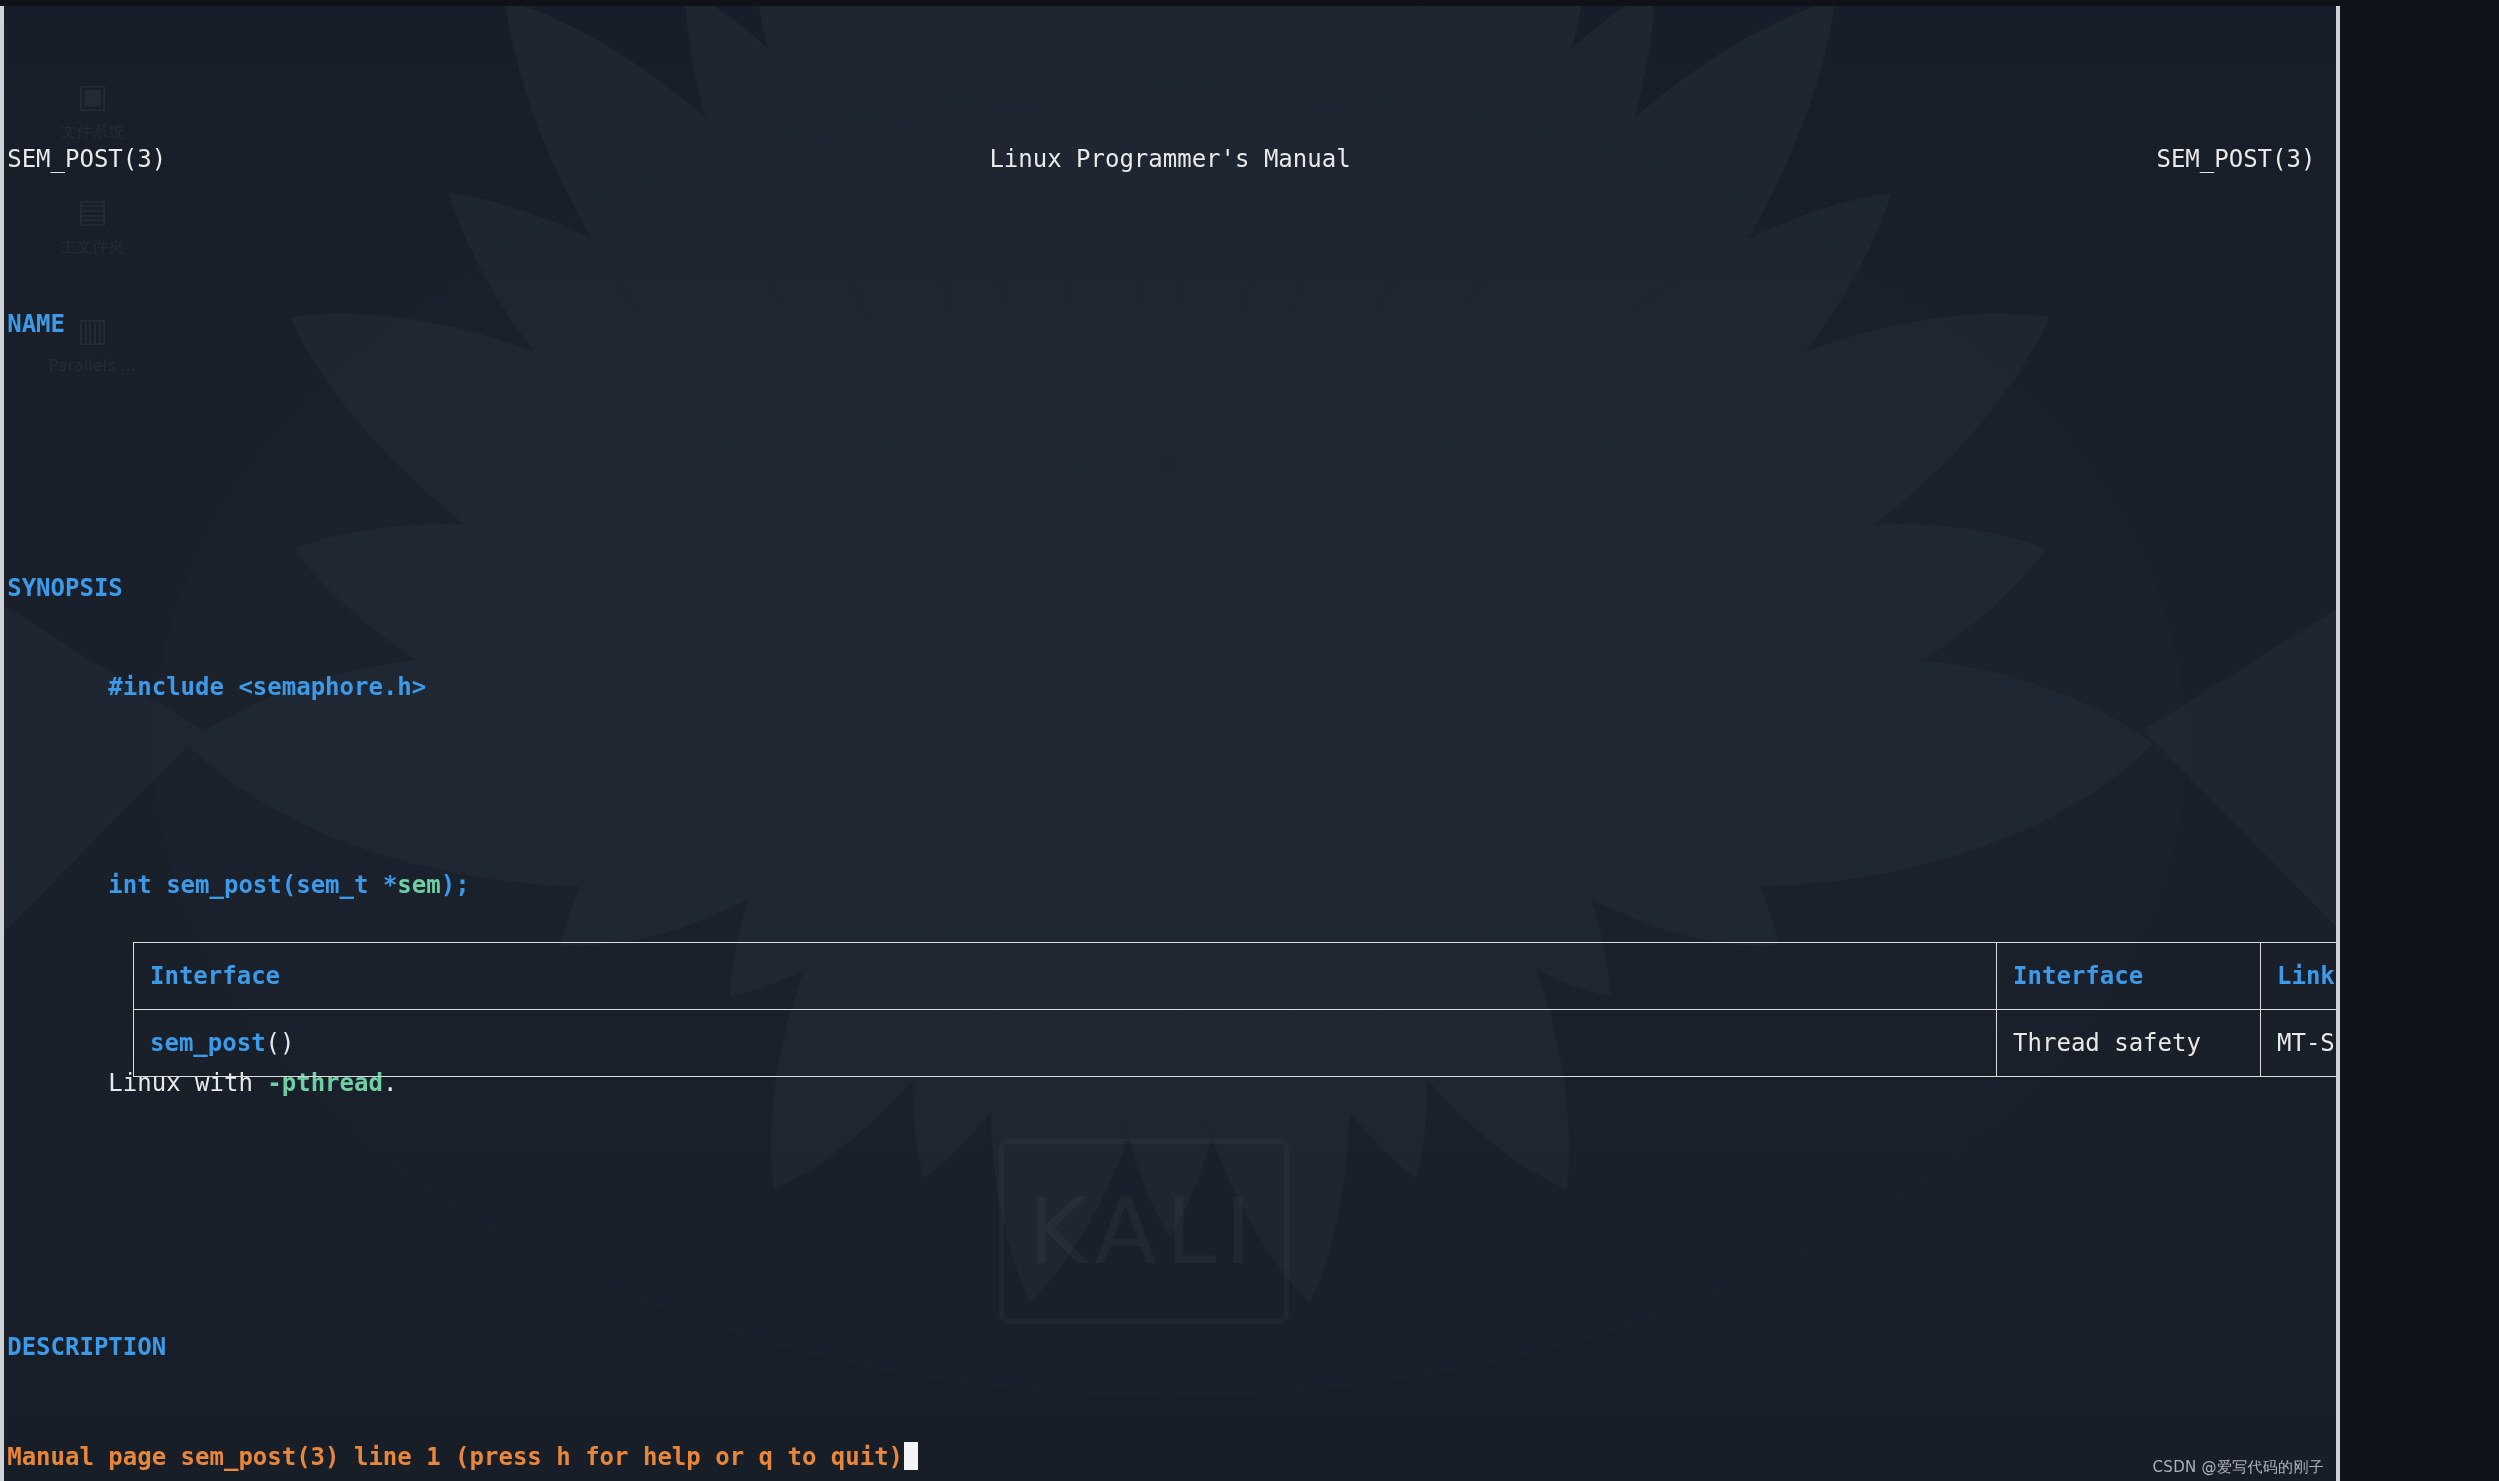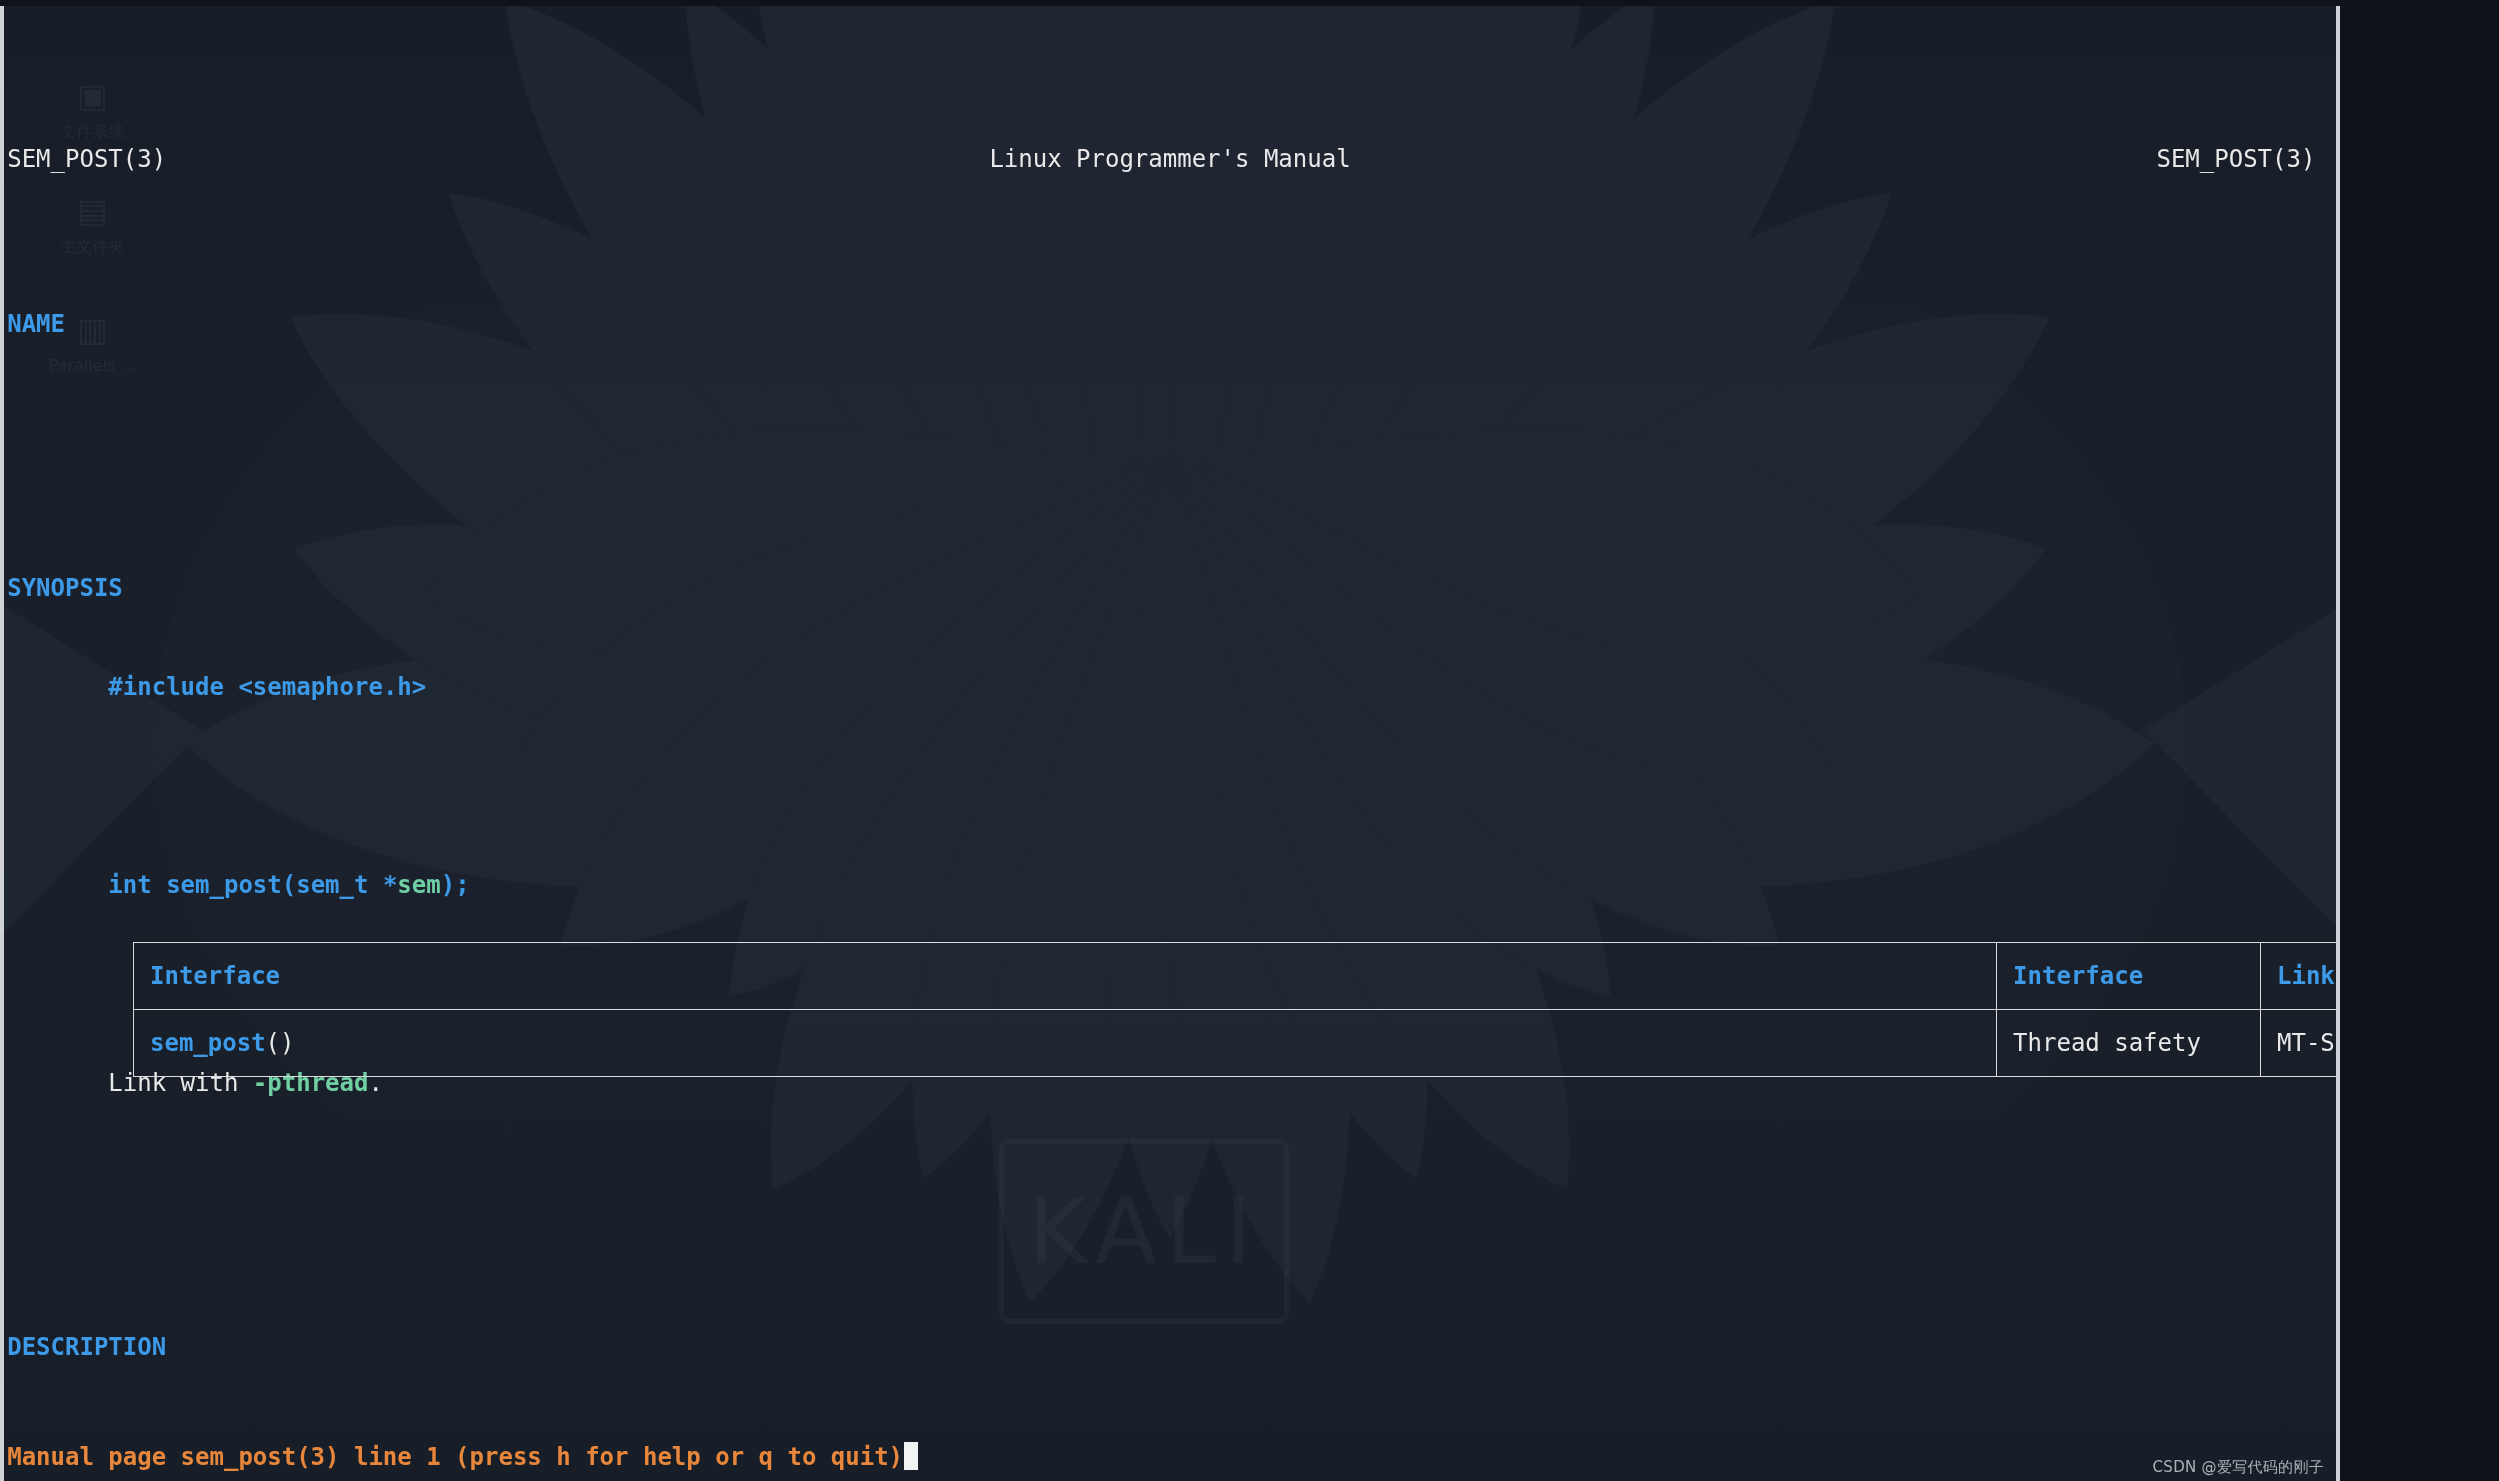--- a/index.html
+++ b/index.html
@@ -372,21 +372,21 @@
     
     <div class="line"><span class="sec">NAME</span></div>
     <div class="line blank"> </div>
 
     
     <div class="line"><span class="sec">SYNOPSIS</span></div>
     <div class="line"><span class="plain">       </span><span class="b">#include &lt;semaphore.h&gt;</span></div>
     <div class="line blank"> </div>
     <div class="line"><span class="plain">       </span><span class="b">int sem_post(sem_t *</span><span class="i">sem</span><span class="b">);</span></div>
     <div class="line blank"> </div>
-    <div class="line"><span class="plain">       </span><span class="plain">Link with </span><span class="i">-pthread</span><span class="plain">.</span></div>
+    <div class="line"><span class="plain">       </span><span class="plain">Linux with </span><span class="i">-pthread</span><span class="plain">.</span></div>
     <div class="line blank"> </div>
 
     
     <div class="line"><span class="sec">DESCRIPTION</span></div>
     
     
     
 
     
     

